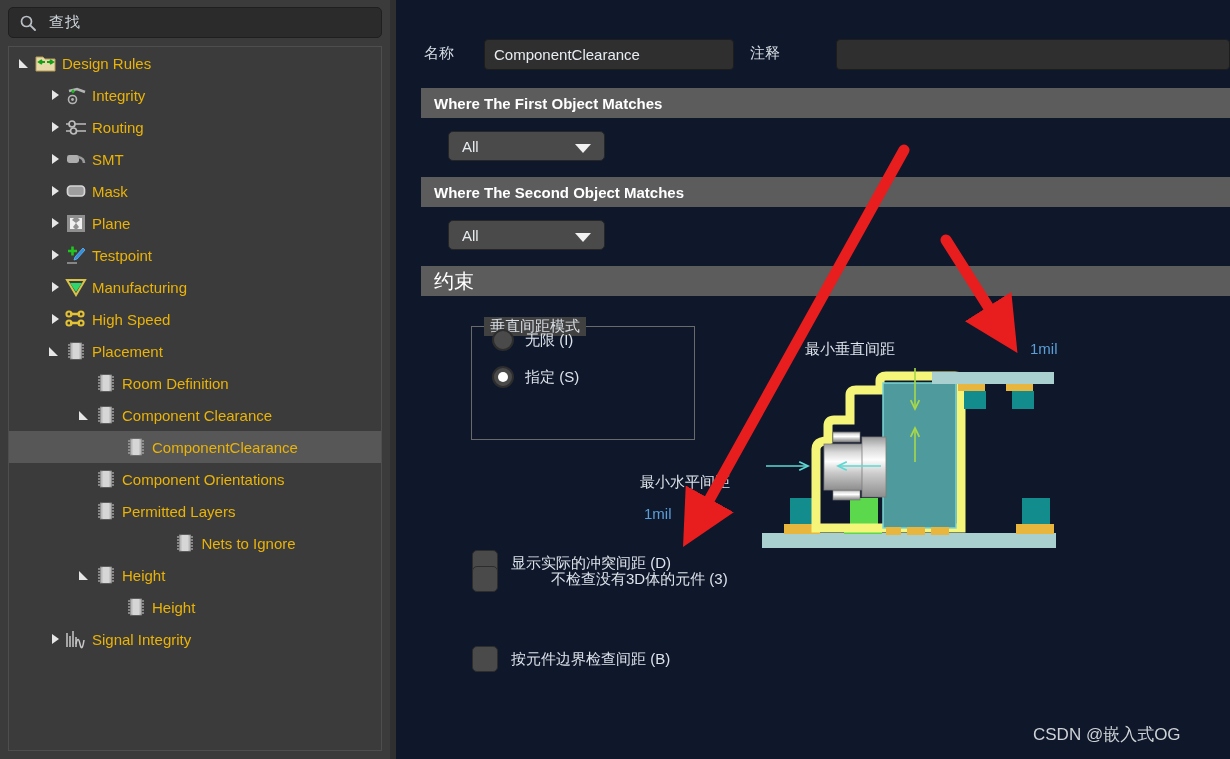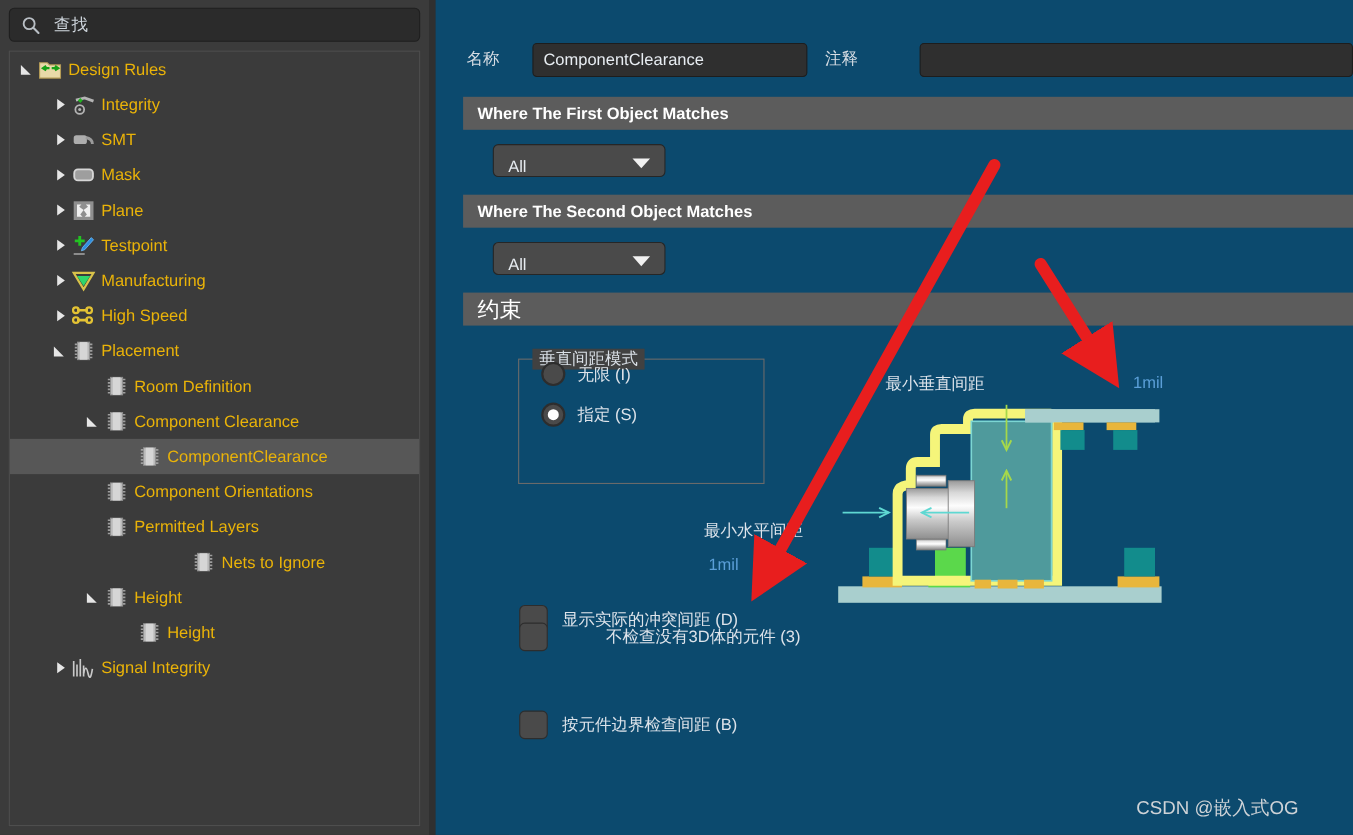--- a/index.html
+++ b/index.html
@@ -49,21 +49,21 @@
     content: ""; position: absolute; left: 2px; top: 4px;
     border-bottom: 9px solid #e6e6e6;
     border-right: 9px solid transparent;
   }
   .ticon { width: 22px; height: 22px; flex: 0 0 22px; margin-right: 5px; }
   .tlabel { padding-right: 6px; }
 
   
   #right-panel {
     position: absolute; left: 396px; top: 0; width: 834px; height: 759px;
-    background: #0c4a6e;
+    background: #0f172a;
   }
   #name-row {
     position: absolute; left: 0; top: 0; width: 834px; height: 86px;
   }
   #lbl-name { position: absolute; left: 28px; top: 44px; color: #d6dce3; font-size: 15px; }
   #input-name {
     position: absolute; left: 88px; top: 39px; width: 250px; height: 31px;
     background: #2f2f2f; border: 1px solid #1d1d1d; border-radius: 4px;
     color: #e8edf2; font-size: 15px; padding: 0 9px; line-height: 29px;
     outline: none;
@@ -78,21 +78,21 @@
   .sec-header {
     position: absolute; left: 25px; width: 809px; height: 30px;
     background: #5c5c5c; color: #ffffff;
     font-size: 15px; font-weight: bold;
     display: flex; align-items: center; padding-left: 13px;
   }
   .sec-header.cjk { font-weight: normal; font-size: 20px; }
   .dd {
     position: absolute; height: 30px; width: 157px;
     background: #4a4a4a; border: 1px solid #262626; border-radius: 5px;
-    display: flex; align-items: flex-end; padding-left: 13px;
+    display: flex; align-items: center; padding-left: 13px;
     color: #e6ebf0; font-size: 15px;
   }
   .dd .caret {
     position: absolute; right: 13px; top: 12px;
     border-left: 8px solid transparent; border-right: 8px solid transparent;
     border-top: 9px solid #f1f1f1;
   }
 
   
   #vmode-box {
@@ -162,20 +162,29 @@
         </div>
         <div class="trow" style="padding-left: 38px;">
           <span class="twist closed"></span>
           <svg viewBox="0 0 22 22" class="ticon">
             <path d="M4 7 L12 5 L20 8" fill="none" stroke="#b4b4b4" stroke-width="2.6"></path>
             <circle cx="7.5" cy="15.5" r="4" fill="none" stroke="#b4b4b4" stroke-width="1.6"></circle>
             <circle cx="7.5" cy="15.5" r="1.4" fill="#b4b4b4"></circle>
             <path d="M8 5.2 l2.2 2.2 -2.2 2.2 -2.2 -2.2z" fill="#22b422"></path>
           </svg>
           <span class="tlabel">Integrity</span>
+        </div>
+        <div class="trow" style="padding-left: 38px;">
+          <span class="twist closed"></span>
+          <svg viewBox="0 0 22 22" class="ticon">
+            <path d="M1 8h3M10 8h11M1 15h4M12 15h9" stroke="#bdbdbd" stroke-width="1.7" fill="none"></path>
+            <circle cx="7" cy="8" r="3" fill="none" stroke="#bdbdbd" stroke-width="1.7"></circle>
+            <circle cx="8.5" cy="15" r="3" fill="none" stroke="#bdbdbd" stroke-width="1.7"></circle>
+          </svg>
+          <span class="tlabel">Routing</span>
         </div>
         <div class="trow" style="padding-left: 38px;">
           <span class="twist closed"></span>
           <svg viewBox="0 0 22 22" class="ticon">
             <rect x="2" y="7" width="12" height="8" rx="2.4" fill="#adadad"></rect>
             <path d="M13 9 q6 1 6 6" fill="none" stroke="#9b9b9b" stroke-width="2.6"></path>
           </svg>
           <span class="tlabel">SMT</span>
         </div>
         <div class="trow" style="padding-left: 38px;">

